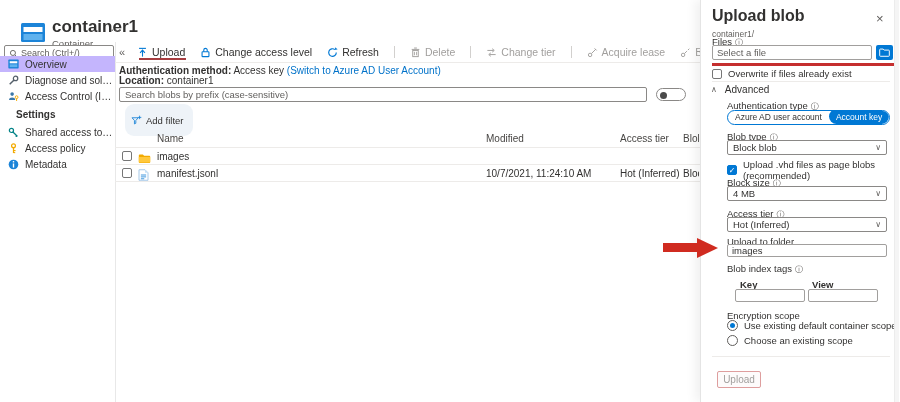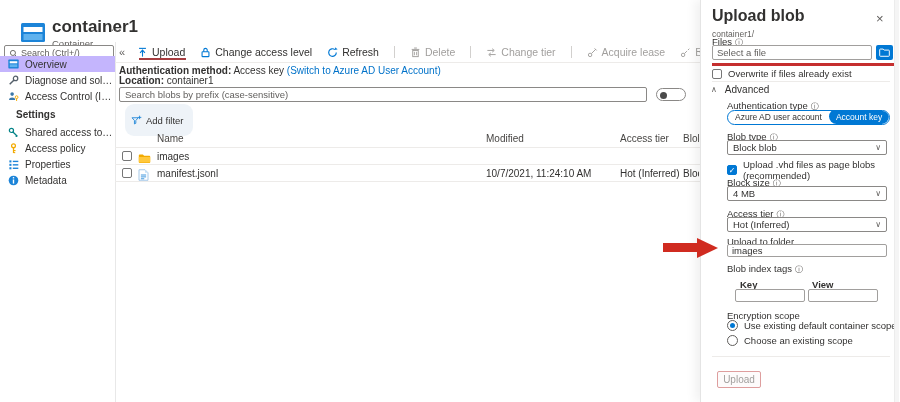--- a/index.html
+++ b/index.html
@@ -170,31 +170,20 @@
       <svg width="11" height="11" viewBox="0 0 16 16">
           <circle cx="8" cy="4" r="2.8" fill="none" stroke="#f2aa00" stroke-width="1.8"></circle>
           <line x1="8" y1="6.8" x2="8" y2="14.5" stroke="#f2aa00" stroke-width="1.8"></line>
           <line x1="8" y1="11" x2="11" y2="11" stroke="#f2aa00" stroke-width="1.6"></line>
           <line x1="8" y1="14" x2="10.5" y2="14" stroke="#f2aa00" stroke-width="1.6"></line>
         </svg>
       <span class="nav-label">Access policy</span>
     </div>
     <div class="nav-row">
       <svg width="11" height="11" viewBox="0 0 16 16">
-          <rect x="2" y="2" width="3" height="3" fill="#1c84d8"></rect>
-          <rect x="7" y="2.5" width="8" height="2" fill="#1c84d8"></rect>
-          <rect x="2" y="7" width="3" height="3" fill="#1c84d8"></rect>
-          <rect x="7" y="7.5" width="8" height="2" fill="#1c84d8"></rect>
-          <rect x="2" y="12" width="3" height="3" fill="#1c84d8"></rect>
-          <rect x="7" y="12.5" width="8" height="2" fill="#1c84d8"></rect>
-        </svg>
-      <span class="nav-label">Properties</span>
-    </div>
-    <div class="nav-row">
-      <svg width="11" height="11" viewBox="0 0 16 16">
           <circle cx="8" cy="8" r="7" fill="#1c84d8"></circle>
           <rect x="7" y="6.5" width="2" height="6" fill="#fff"></rect>
           <rect x="7" y="3" width="2" height="2" fill="#fff"></rect>
         </svg>
       <span class="nav-label">Metadata</span>
     </div>
   </nav>
 
   <div class="abs toolbar">
     <div class="tb-item">

